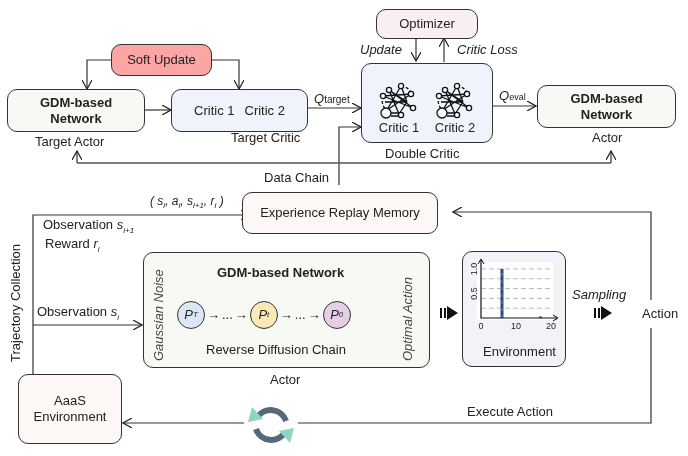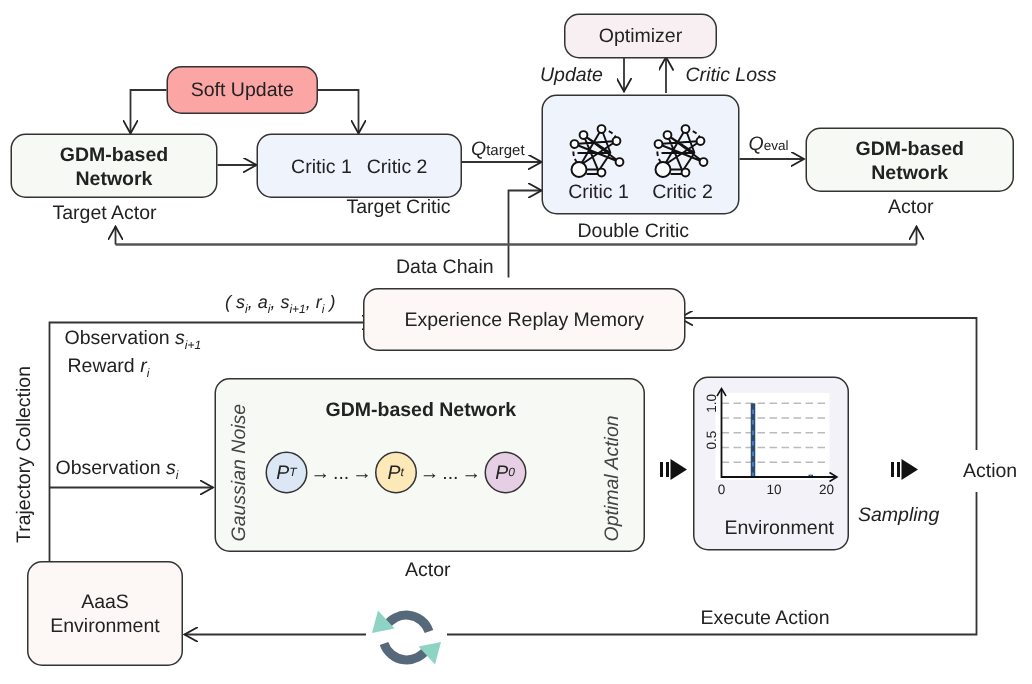--- a/index.html
+++ b/index.html
@@ -148,21 +148,21 @@
   <span>Network</span>
 </div>
 <div class="lbl" style="left:592px;top:130px;">Actor</div>
 
 <div class="lbl" style="left:264px;top:170px;">Data Chain</div>
 
 <div class="lbl it" style="left:150px;top:194px;font-size:12px;">
   <span>( </span><span>s</span><sub style="font-size:8px;">i</sub><span>, </span><span>a</span><sub style="font-size:8px;">i</sub><span>, </span><span>s</span><sub style="font-size:8px;">i+1</sub><span>, </span><span>r</span><sub style="font-size:8px;">i</sub><span> )</span>
 </div>
 
-<div class="box" style="left:242px;top:192px;width:215px;height:42px;background:#fdf7f6;">
+<div class="box" style="left:242px;top:192px;width:196px;height:42px;background:#fdf7f6;">
   <span>Experience Replay Memory</span>
 </div>
 
 <div class="lbl" style="left:43px;top:217px;">
   <span>Observation</span>
   <i>s</i><sub class="it" style="font-size:8px;font-style:italic;">i+1</sub>
 </div>
 <div class="lbl" style="left:45px;top:236px;">
   <span>Reward</span>
   <i>r</i><sub style="font-size:8px;font-style:italic;">i</sub>
@@ -192,20 +192,21 @@
         <sub style="font-size:8px;">t</sub>
     </div>
     <span style="margin:0 2px;">→</span>
     <span>...</span>
     <span style="margin:0 2px;">→</span>
     <div style="width:26px;height:26px;border:1.2px solid #333;border-radius:50%;background:#e6cfe4;display:flex;align-items:center;justify-content:center;font-style:italic;font-size:13px;">
       <span>P</span>
         <sub style="font-size:8px;">0</sub>
     </div>
   </div>
+  <div class="lbl" style="left:62px;top:89px;">Reverse Diffusion Chain</div>
 </div>
 <div class="lbl" style="left:270px;top:372px;">Actor</div>
 
 <div class="box" style="left:462px;top:251px;width:104px;height:116px;background:#f2f2f8;display:block;">
   <svg id="prob-chart" width="94" height="74" style="position:absolute;left:4px;top:6px;">
       <rect x="10" y="4" width="76" height="58" fill="#ffffff"></rect>
       <line x1="14" y1="50.18181818181818" x2="84" y2="50.18181818181818" stroke="#bbb" stroke-width="1" stroke-dasharray="5,3"></line>
       <line x1="14" y1="40.36363636363636" x2="84" y2="40.36363636363636" stroke="#bbb" stroke-width="1" stroke-dasharray="5,3"></line>
       <line x1="14" y1="30.545454545454543" x2="84" y2="30.545454545454543" stroke="#bbb" stroke-width="1" stroke-dasharray="5,3"></line>
       <line x1="14" y1="20.727272727272727" x2="84" y2="20.727272727272727" stroke="#bbb" stroke-width="1" stroke-dasharray="5,3"></line>
@@ -219,20 +220,20 @@
       <path d="M86,57 L91,60 L86,63" fill="none" stroke="#111" stroke-width="1"></path>
       <text x="14" y="71" font-size="9" text-anchor="middle" fill="#222" font-family="Liberation Sans, sans-serif">0</text>
       <text x="49" y="71" font-size="9" text-anchor="middle" fill="#222" font-family="Liberation Sans, sans-serif">10</text>
       <text x="84" y="71" font-size="9" text-anchor="middle" fill="#222" font-family="Liberation Sans, sans-serif">20</text>
       <text x="0" y="0" font-size="9" text-anchor="middle" fill="#222" transform="translate(10,35.45454545454545) rotate(-90)" font-family="Liberation Sans, sans-serif">0.5</text>
       <text x="0" y="0" font-size="9" text-anchor="middle" fill="#222" transform="translate(10,10.909090909090914) rotate(-90)" font-family="Liberation Sans, sans-serif">1.0</text>
     </svg>
   <div class="lbl" style="left:20px;top:92px;">Environment</div>
 </div>
 
-<div class="lbl it" style="left:572px;top:287px;margin-top:48px;">Sampling</div>
+<div class="lbl it" style="left:572px;top:287px;">Sampling</div>
 <div class="lbl" style="left:642px;top:306px;background:#fff;">Action</div>
 
 <div class="box" style="left:18px;top:374px;width:104px;height:70px;background:#fdf7f6;flex-direction:column;">
   <span>AaaS</span>
   <span>Environment</span>
 </div>
 <div class="lbl" style="left:467px;top:404px;">Execute Action</div>
 
 </body></html>

